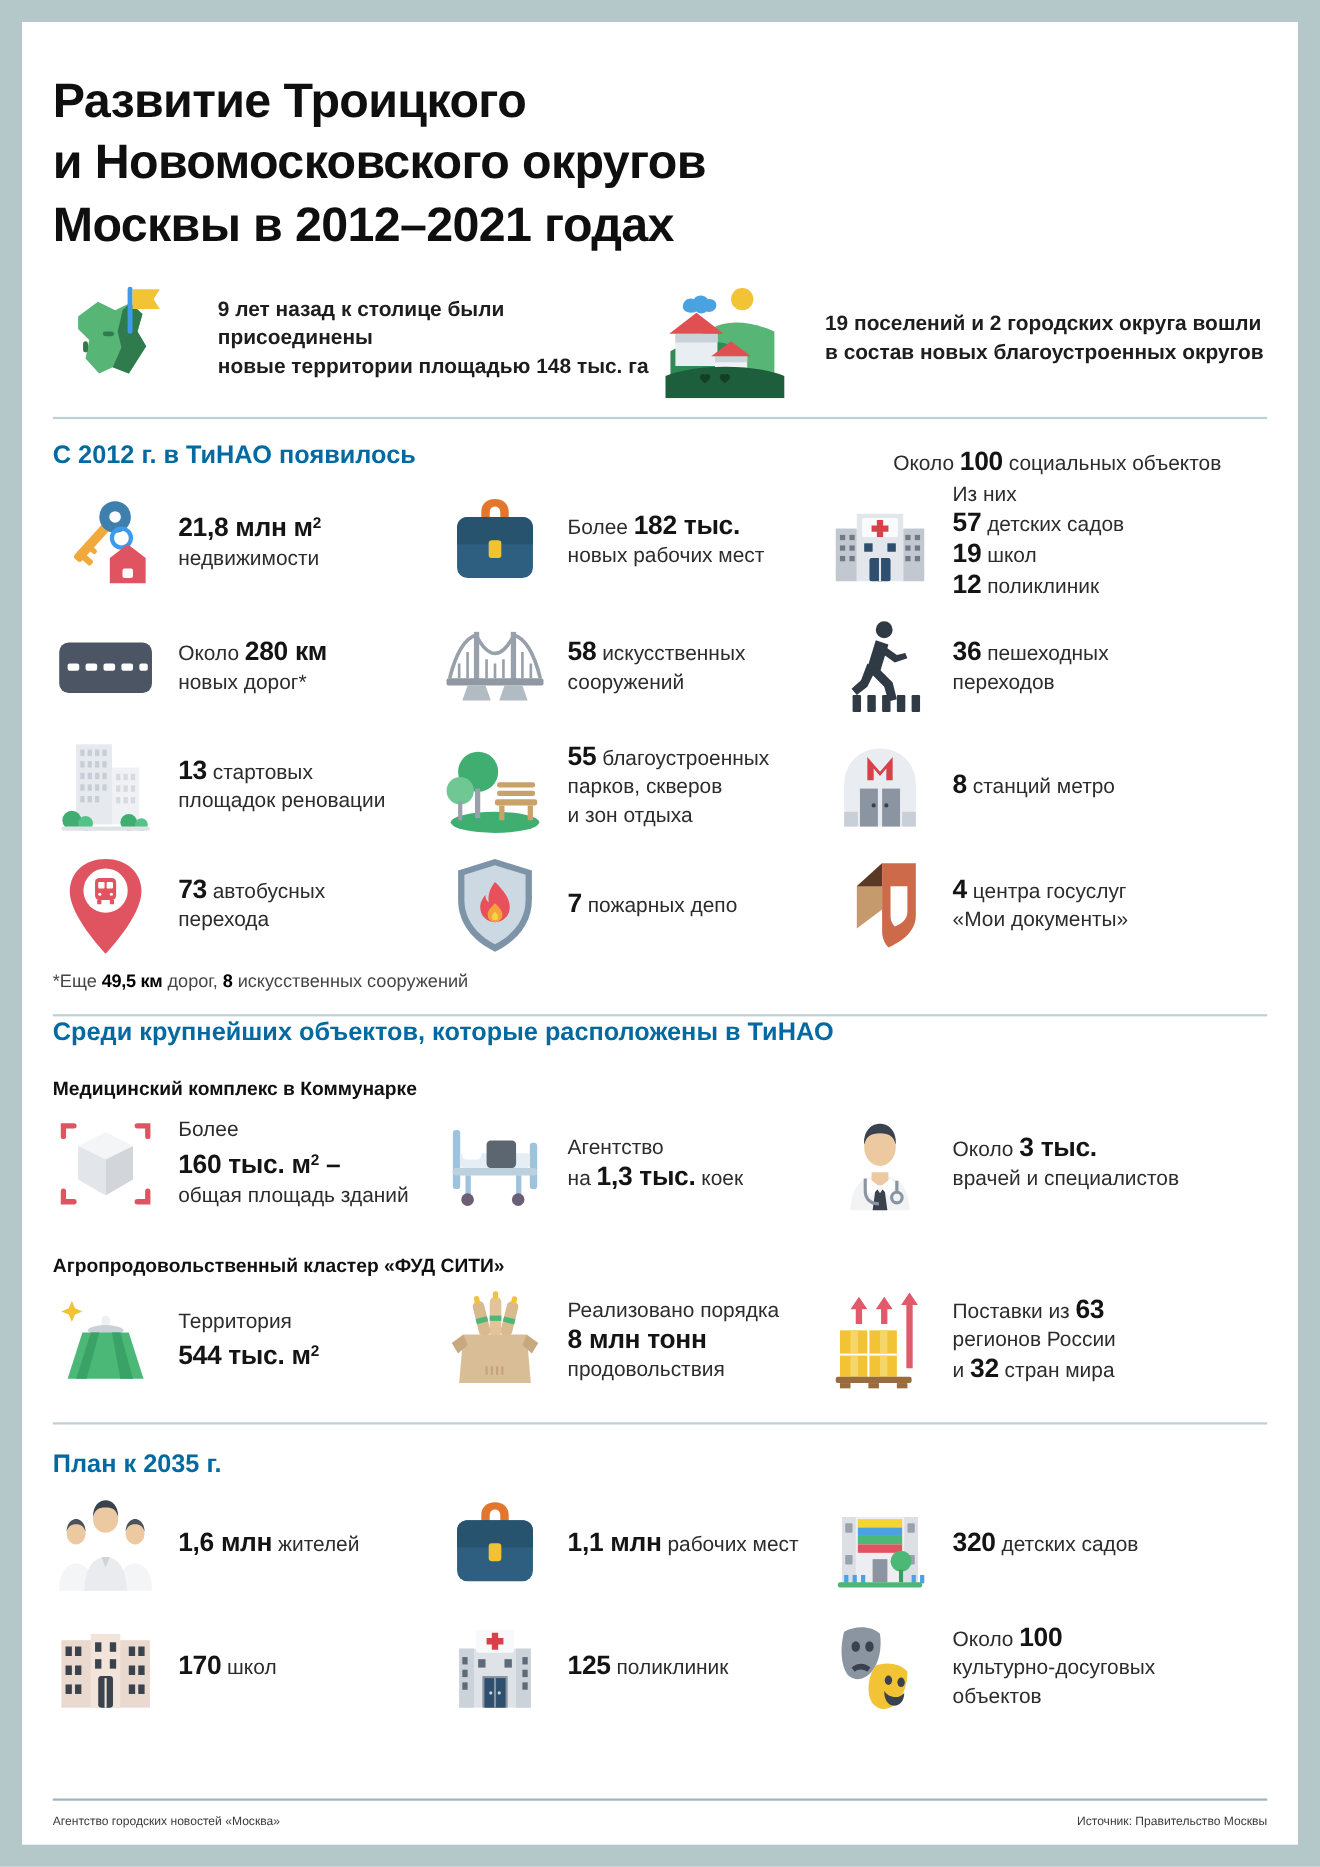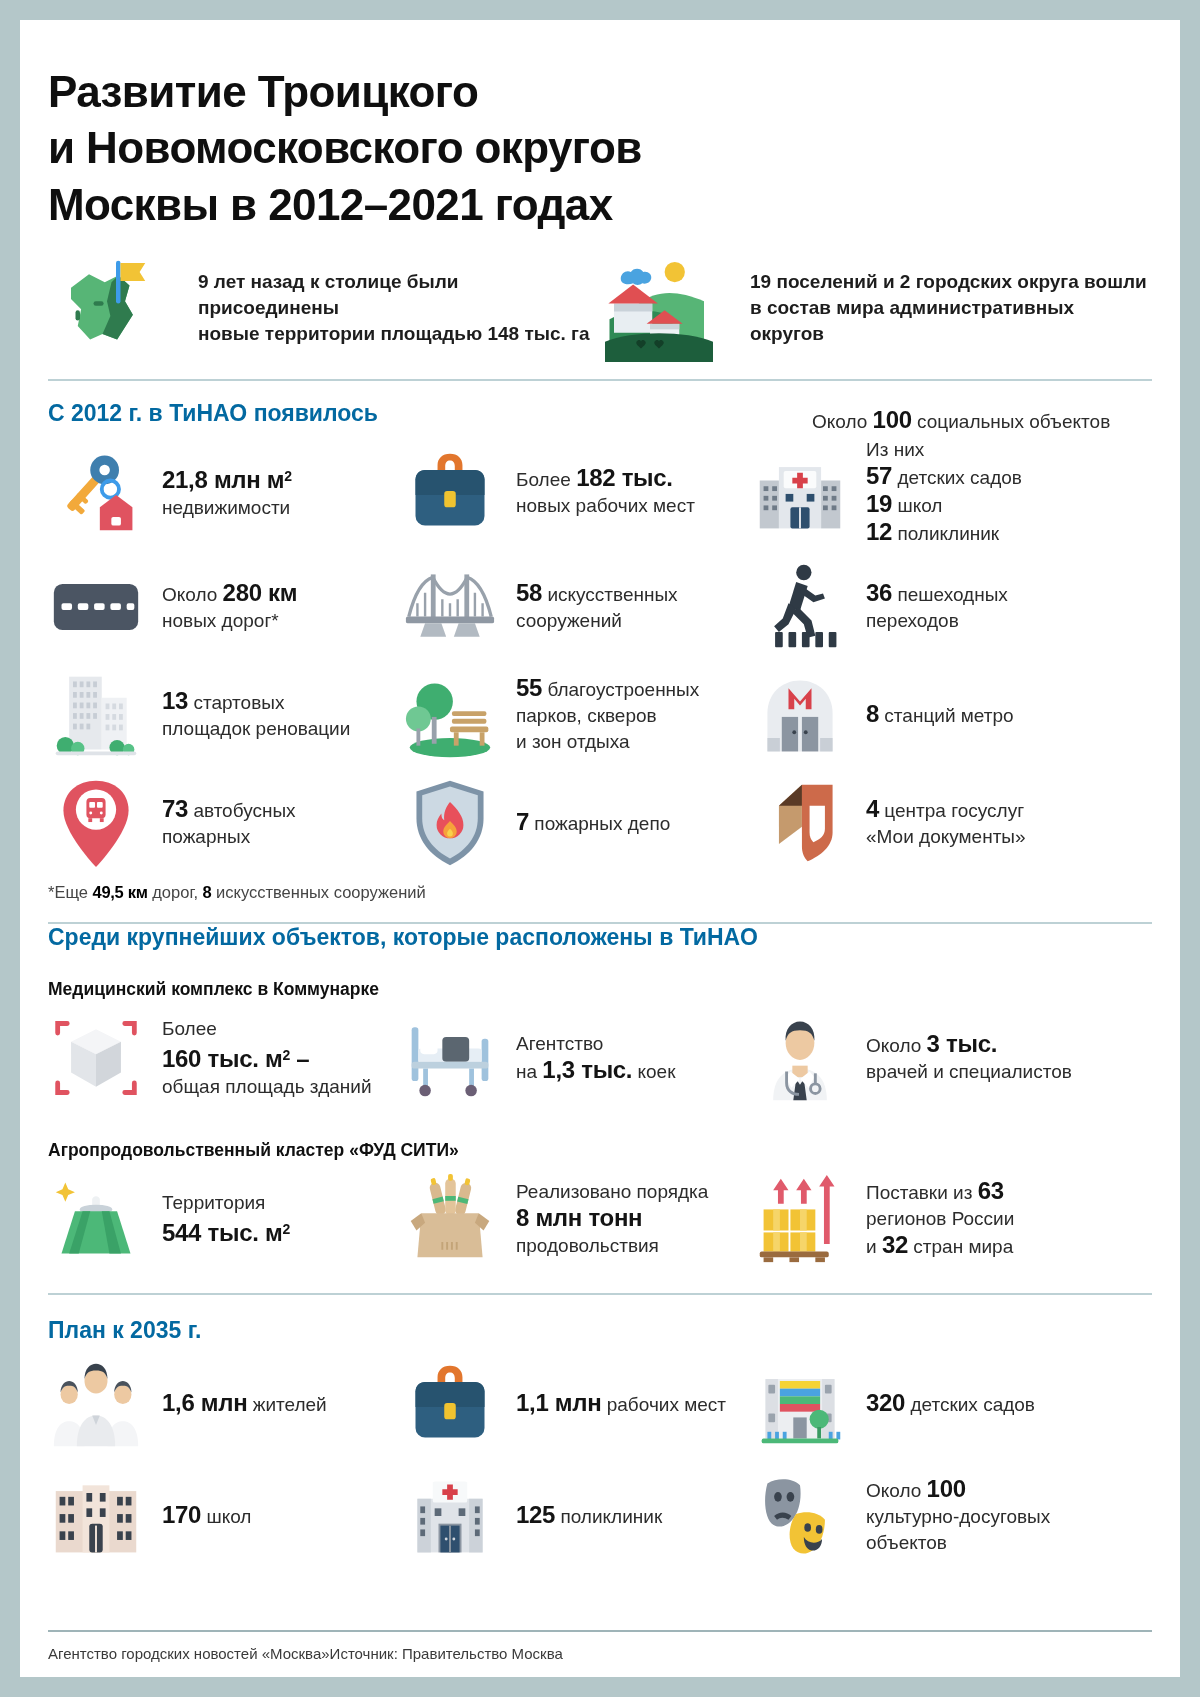--- a/index.html
+++ b/index.html
@@ -36,21 +36,21 @@
   .bn { font-weight:700; font-size:24px; color:#141414; letter-spacing:-0.3px; }
   sup { vertical-align:super; font-size:55%; }
   sup.bn { font-size:14px; }
   
   .footnote { margin-top:4px; }
   .footnote .tline { font-size:16.5px; line-height:23px; color:#454545; }
   .footnote .bn { font-size:16.5px; color:#000000; }
   #grid-plan .item { min-height:100px; }
   .spacer { flex:1; }
   .footer-divider { height:2px; background:#9fb4b8; }
-  .footer { display:flex; padding:13px 0 15px; font-size:15px; color:#3a3a3a; }
+  .footer { display:flex; justify-content:space-between; padding:13px 0 15px; font-size:11px; color:#3a3a3a; }
 </style>
 </head>
 <body>
 
 <div class="card">
   <h1>Развитие Троицкого
 и Новомосковского округов
 Москвы в 2012–2021 годах</h1>
 
   <div id="intro-items">
@@ -82,21 +82,21 @@
             <path fill="#e04f52" d="M3 44l22-17 22 17z"></path>
             <path fill="#eef2f5" d="M40 62h26v17H40z"></path>
             <path fill="#ccd5db" d="M40 62h26v5H40z"></path>
             <path fill="#e04f52" d="M37 62l16-12 16 12z"></path>
             <path fill="#1d5e3c" d="M0 78c24-10 72-10 96 0v18H0z"></path>
             <path fill="#133f28" d="M28 78c1-2 4-2 4 0 0-2 3-2 4 0 1 2-2 4-4 6-2-2-5-4-4-6zM44 78c1-2 4-2 4 0 0-2 3-2 4 0 1 2-2 4-4 6-2-2-5-4-4-6z"></path>
           </svg>
         </div>
         <div class="itext">
           <div class="tline"><span>19 поселений и 2 городских округа вошли</span></div>
-          <div class="tline"><span>в состав мира административных округов</span></div>
+          <div class="tline"><span>в состав новых благоустроенных округов</span></div>
         </div>
       </div>
     </div>
 
   <div class="divider d1"></div>
 
   <div class="sec-row">
     <h2>С 2012 г. в ТиНАО появилось</h2>
     <div class="social-head" id="social-head">
         <div class="tline"><span>Около </span><span class="bn">100</span><span> социальных объектов</span></div>
@@ -332,21 +332,21 @@
             <rect x="41" y="26" width="6" height="6" rx="1" fill="#ffffff"></rect>
             <rect x="49" y="26" width="6" height="6" rx="1" fill="#ffffff"></rect>
             <rect x="41" y="36" width="3" height="3" rx="1.5" fill="#ffffff"></rect>
             <rect x="52" y="36" width="3" height="3" rx="1.5" fill="#ffffff"></rect>
             <rect x="40" y="43" width="4" height="4" fill="#e05360"></rect>
             <rect x="52" y="43" width="4" height="4" fill="#e05360"></rect>
           </svg>
         </div>
         <div class="itext">
           <div class="tline"><span class="bn">73</span><span> автобусных</span></div>
-          <div class="tline"><span>пожарных</span></div>
+          <div class="tline"><span>перехода</span></div>
         </div>
       </div>
       <div class="item">
         <div class="icon">
           <svg viewBox="0 0 96 96">
             <path d="M48 4l35 11v28c0 22-14 39-35 49C27 82 13 65 13 43V15z" fill="#7d93a7"></path>
             <path d="M48 10l29 9v24c0 19-12 33-29 42-17-9-29-23-29-42V19z" fill="#ccd9e3"></path>
             <path d="M48 26c8 8 14 15 14 24a14 14 0 01-28 0c0-5 2-8 5-12 0 4 1 6 3 7-1-8 2-14 6-19z" fill="#e8505b"></path>
             <path d="M48 46c4 4 7 7 7 11a7 7 0 01-14 0c0-4 3-7 7-11z" fill="#f6a23b"></path>
             <path d="M48 54c2 2 3 3 3 5a3 3 0 01-6 0c0-2 1-3 3-5z" fill="#f8d24b"></path>
@@ -675,15 +675,15 @@
           <div class="tline"><span>объектов</span></div>
         </div>
       </div>
     </div>
 
   <div class="spacer"></div>
 
   <div class="footer-divider"></div>
   <div class="footer">
     <span>Агентство городских новостей «Москва»</span>
-    <span>Источник: Правительство Москва</span>
+    <span>Источник: Правительство Москвы</span>
   </div>
 </div>
 
 </body></html>

